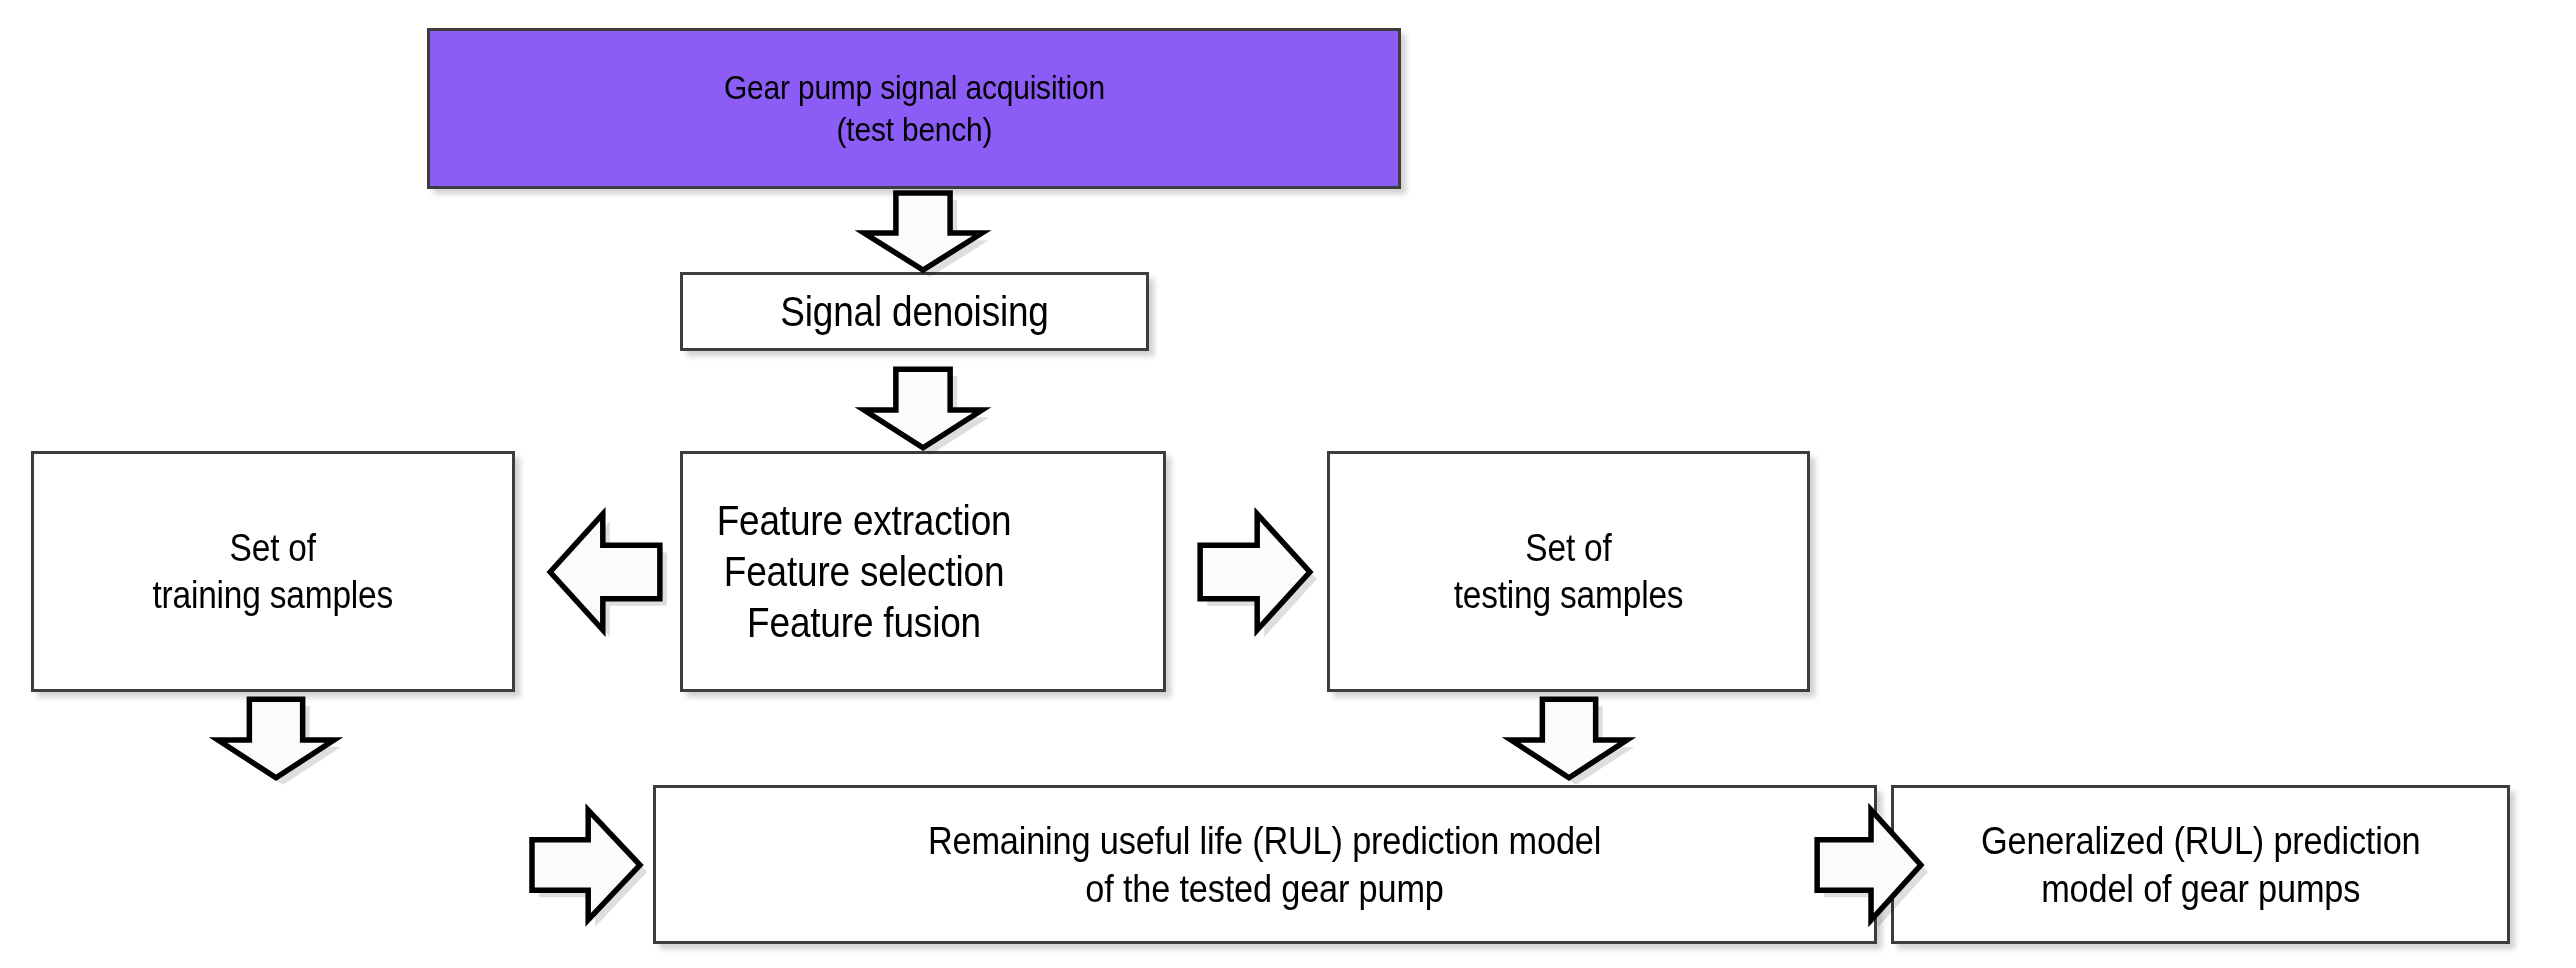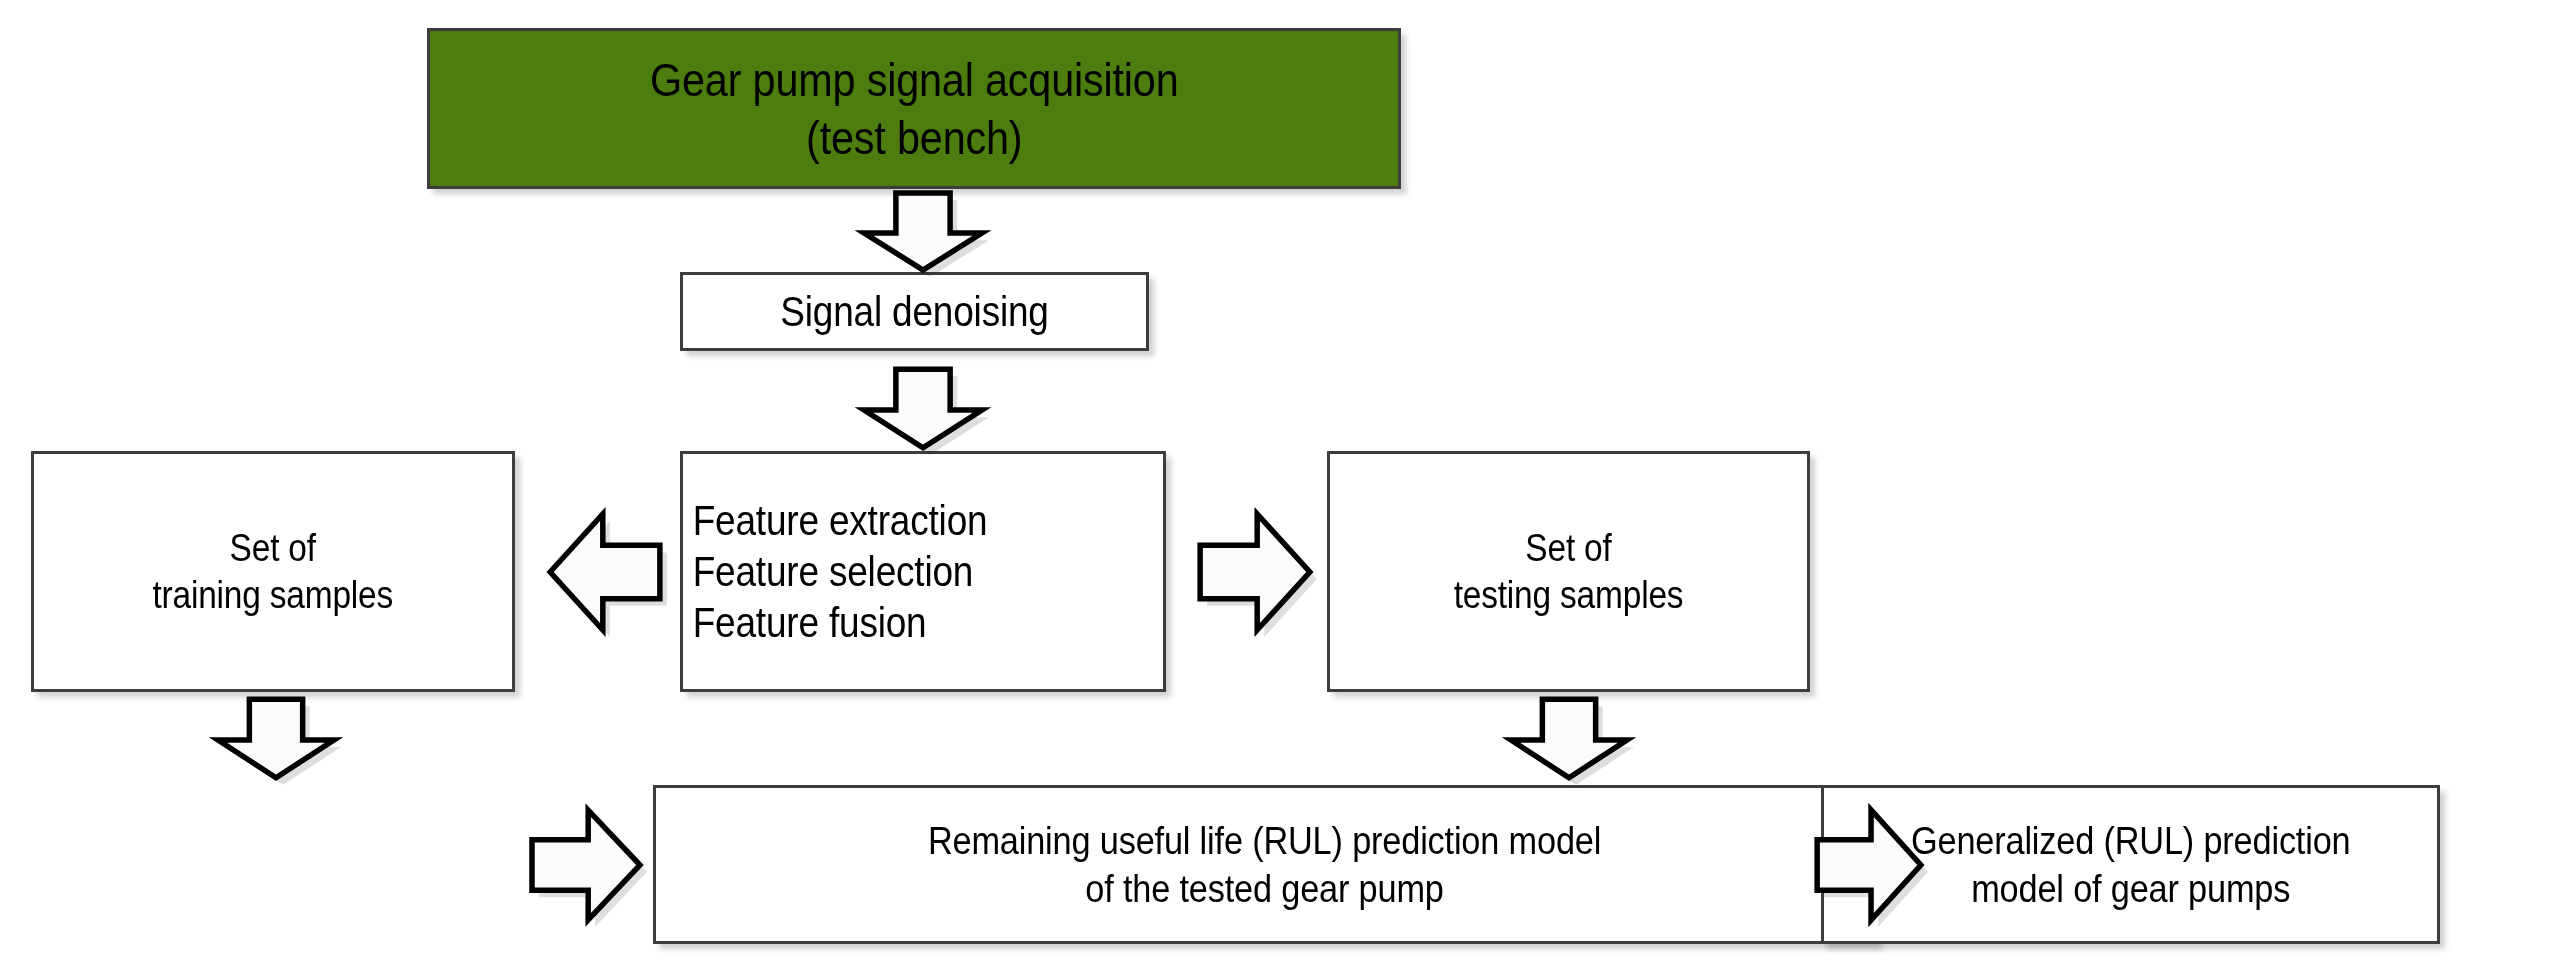--- a/index.html
+++ b/index.html
@@ -32,21 +32,22 @@
     white-space: pre-line;
     letter-spacing: -0.2px;
   }
   .box .txt {
     display: block;
     transform: scaleX(0.88);
     transform-origin: center center;
   }
   .box.left-align {
     justify-content: flex-start;
-    text-align: left;
+    text-align: center;
+    padding-left: 24px;
   }
   .box.left-align .txt {
     transform-origin: left center;
     padding-left: 11px;
   }
 
   
   .arrow {
     position: absolute;
   }
@@ -62,21 +63,21 @@
   }
   .arrow .arrow-shadow {
     fill: rgba(0,0,0,0.13);
   }
 </style>
 </head>
 <body>
 
 <div id="canvas">
 
-  <div class="box" id="node-signal-acquisition" style="left: 427px; top: 28px; width: 974px; height: 161px; font-size: 47px; border-color: rgb(61, 61, 61); background: #4d7c0f; color: rgb(0, 0, 0);">
+  <div class="box" id="node-signal-acquisition" style="left: 427px; top: 28px; width: 974px; height: 161px; font-size: 34px; border-color: rgb(61, 61, 61); background: #8b5cf6; color: rgb(0, 0, 0);">
     <span class="txt">Gear pump signal acquisition
 (test bench)</span>
   </div>
 
   <div class="box" id="node-signal-denoising" style="left: 680px; top: 272px; width: 469px; height: 79px; font-size: 42px; border-color: rgb(61, 61, 61); background: rgb(255, 255, 255); color: rgb(0, 0, 0);">
     <span class="txt">Signal denoising</span>
   </div>
 
   <div class="box left-align" id="node-feature-processing" style="left: 680px; top: 451px; width: 486px; height: 241px; font-size: 42px; border-color: rgb(61, 61, 61); background: rgb(255, 255, 255); color: rgb(0, 0, 0);">
     <span class="txt">Feature extraction
@@ -93,21 +94,21 @@
     <span class="txt">Set of
 testing samples</span>
   </div>
 
 
   <div class="box" id="node-rul-model-tested" style="left: 653px; top: 785px; width: 1224px; height: 159px; font-size: 39px; border-color: rgb(61, 61, 61); background: rgb(255, 255, 255); color: rgb(0, 0, 0);">
     <span class="txt">Remaining useful life (RUL) prediction model
 of the tested gear pump</span>
   </div>
 
-  <div class="box" id="node-rul-model-generalized" style="left: 1821px; top: 785px; width: 619px; height: 159px; font-size: 39px; border-color: rgb(61, 61, 61); background: rgb(255, 255, 255); color: rgb(0, 0, 0);">
+  <div class="box" id="node-rul-model-generalized" style="left: 1891px; top: 785px; width: 619px; height: 159px; font-size: 39px; border-color: rgb(61, 61, 61); background: rgb(255, 255, 255); color: rgb(0, 0, 0);">
     <span class="txt">Generalized (RUL) prediction
 model of gear pumps</span>
   </div>
 
   <div class="arrow" id="conn-acquisition-to-denoising" style="left: 864px; top: 193px; width: 118px; height: 77px;">
       <svg width="118" height="77" viewBox="0 0 150 98">
         <polygon points="40.5,0.0 109.5,0.0 109.5,51.0 150.0,51.0 75.0,98.0 0.0,51.0 40.5,51.0" class="arrow-shadow" transform="translate(9,9)"></polygon>
         <polygon points="40.5,0.0 109.5,0.0 109.5,51.0 150.0,51.0 75.0,98.0 0.0,51.0 40.5,51.0" class="arrow-body" fill="#fbfbfb" stroke="#000000"></polygon>
       </svg>
     </div>

